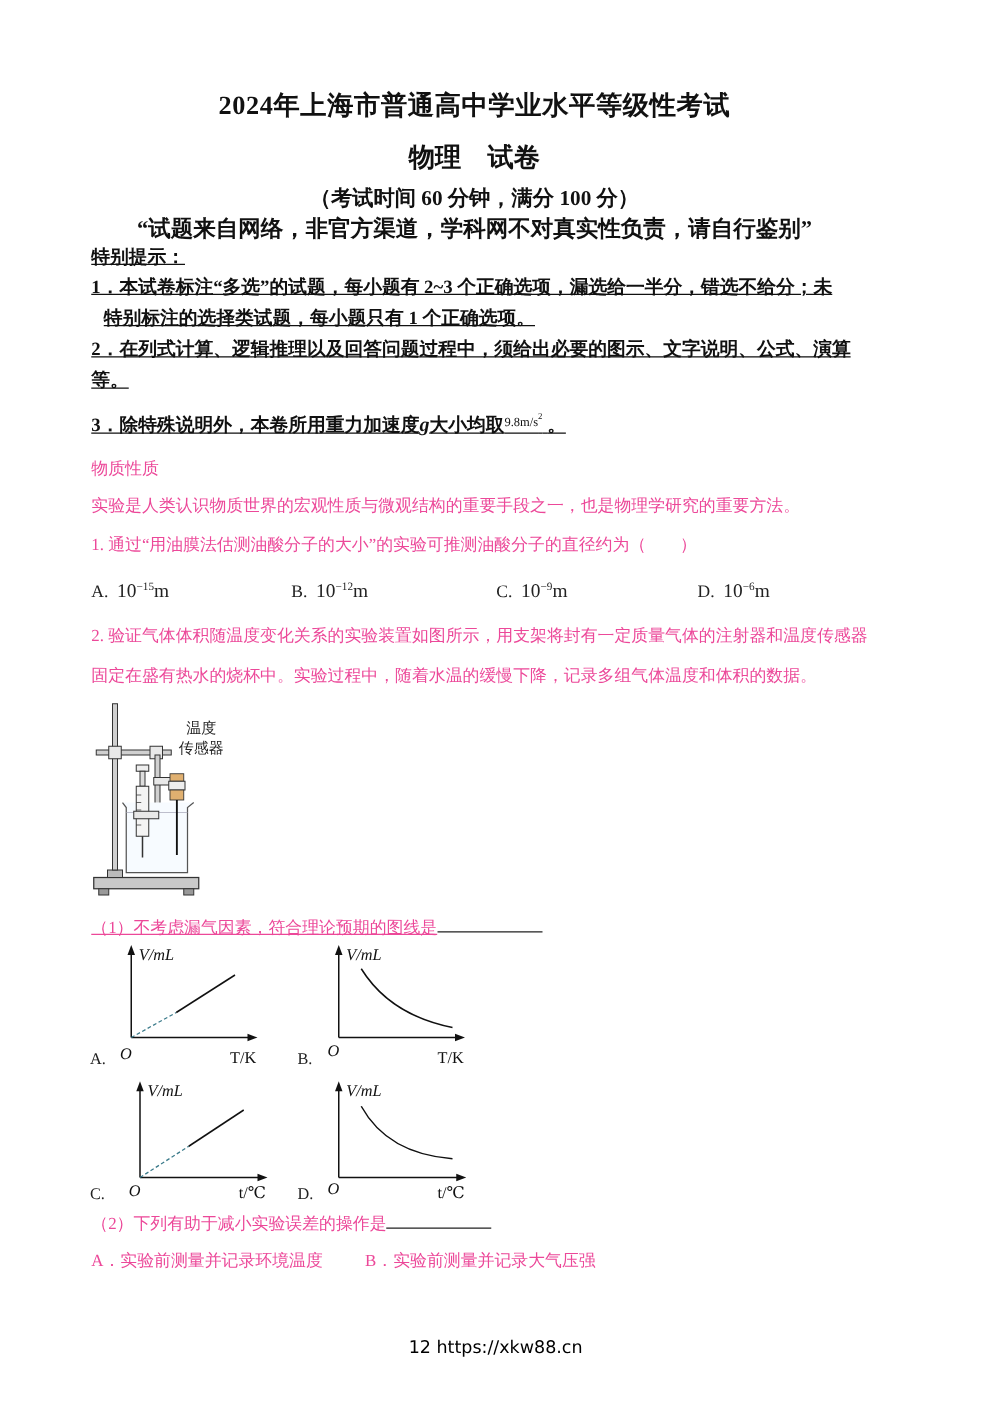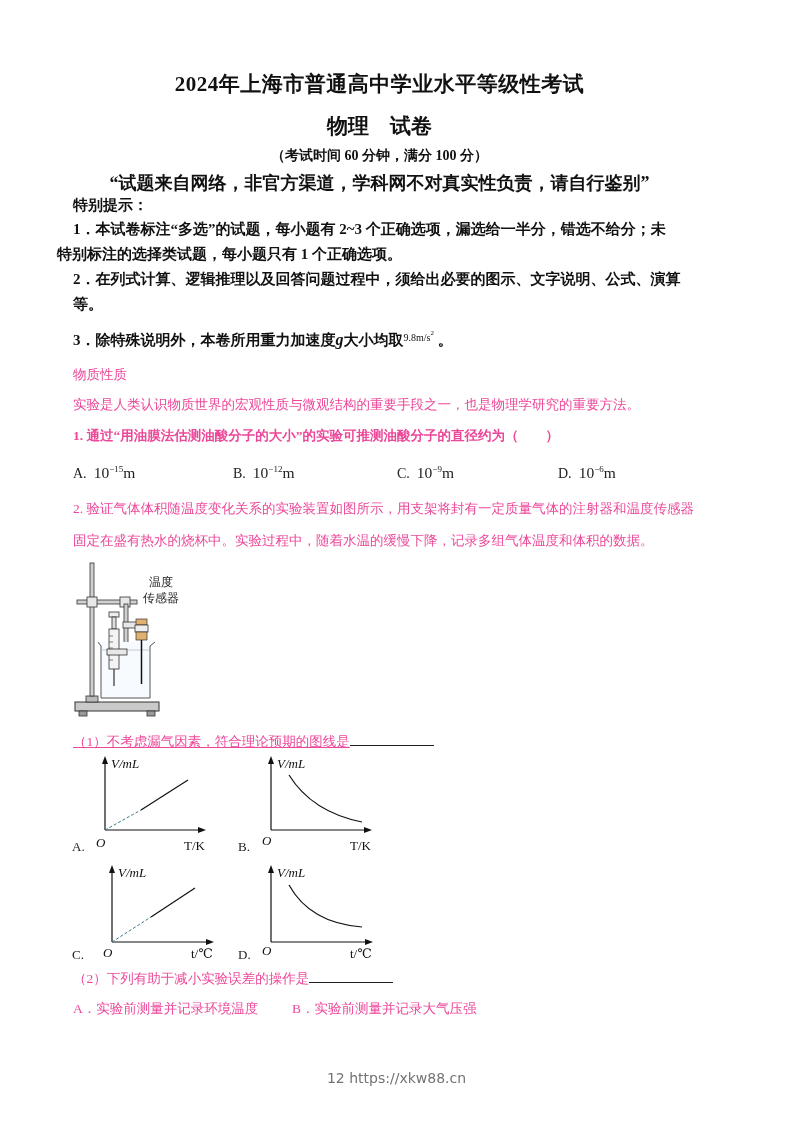--- a/index.html
+++ b/index.html
@@ -1,52 +1,52 @@
 <!DOCTYPE html>
 <html><head>
 <meta charset="utf-8">
 <style>
   html, body { margin:0; padding:0; background:#ffffff; }
   body { width:793px; height:1122px; position:relative; overflow:hidden; color:#111; font-family:"Liberation Serif","DejaVu Serif",serif; }
   .abs { position:absolute; white-space:nowrap; }
   .title { left:0; width:759px; text-align:center; font-weight:bold; }
   .t1 { top:70px; font-size:21px; letter-spacing:0.5px; }
   .t2 { top:112px; font-size:21px; }
-  .t3 { top:147px; font-size:14px; }
+  .t3 { top:147px; font-size:17px; }
   .t4 { top:171px; font-size:18px; }
-  .bold { font-weight:bold; font-size:15px; }
+  .bold { font-weight:bold; font-size:15px;text-decoration:underline; }
   .norm { font-size:13.5px; color:#ec4899; }
   .sup { font-size:9px; vertical-align:super; }
   .opt { font-size:14px; color:#222; }
   .opt .big { font-size:15.5px; }
   .blank { display:inline-block; width:84px; border-bottom:1px solid #222; height:12px; vertical-align:baseline; }
-  .footer { top:1070px; left:0; width:793px; text-align:center; font-family:"DejaVu Sans","Liberation Sans",sans-serif; font-size:14px; color:#737373; }
+  .footer { top:1070px; left:0; width:793px; text-align:center; font-family:"DejaVu Sans","Liberation Sans",sans-serif; font-size:14px; color:#000000; }
   svg text { font-family:"Liberation Serif","DejaVu Serif",serif; }
 </style>
 </head>
 <body>
 
 <div class="abs title t1">2024年上海市普通高中学业水平等级性考试</div>
 <div class="abs title t2">物理　试卷</div>
 <div class="abs title t3">（考试时间 60 分钟，满分 100 分）</div>
 <div class="abs title t4">“试题来自网络，非官方渠道，学科网不对真实性负责，请自行鉴别”</div>
 
 <div class="abs bold" style="left:73px; top:196px;">特别提示：</div>
 <div class="abs bold" style="left:73px; top:220px;">1．本试卷标注“多选”的试题，每小题有 2~3 个正确选项，漏选给一半分，错选不给分；未</div>
-<div class="abs bold" style="left:57px; top:245px;">特别标注的选择类试题，每小题只有 1 个正确选项。</div>
+<div class="abs bold" style="left:83px; top:245px;">特别标注的选择类试题，每小题只有 1 个正确选项。</div>
 <div class="abs bold" style="left:73px; top:270px;">2．在列式计算、逻辑推理以及回答问题过程中，须给出必要的图示、文字说明、公式、演算</div>
 <div class="abs bold" style="left:73px; top:295px;">等。</div>
 <div class="abs bold" style="left:73px; top:329px;">
   <span>3．除特殊说明外，本卷所用重力加速度</span><i style="font-size:16px;">g</i><span>大小均取</span><span style="font-weight:normal; font-size:10px; vertical-align:4px;">9.8m/s</span><span class="sup" style="font-weight:normal; font-size:7px; vertical-align:10px;">2</span> <span>。</span>
 </div>
 
 <div class="abs norm" style="left:73px; top:366px;">物质性质</div>
 <div class="abs norm" style="left:73px; top:396px;">实验是人类认识物质世界的宏观性质与微观结构的重要手段之一，也是物理学研究的重要方法。</div>
 
-<div class="abs norm" style="left:73px; top:427px;font-weight:bold;">1. 通过“用油膜法估测油酸分子的大小”的实验可推测油酸分子的直径约为（　　）</div>
+<div class="abs norm" style="left:73px; top:427px;">1. 通过“用油膜法估测油酸分子的大小”的实验可推测油酸分子的直径约为（　　）</div>
 <div class="abs opt" style="left:73px; top:464px;">
   <span>A.</span>&nbsp;&nbsp;<span class="big">10</span><span class="sup">−15</span><span class="big">m</span>
 </div>
 <div class="abs opt" style="left:233px; top:464px;">
   <span>B.</span>&nbsp;&nbsp;<span class="big">10</span><span class="sup">−12</span><span class="big">m</span>
 </div>
 <div class="abs opt" style="left:397px; top:464px;">
   <span>C.</span>&nbsp;&nbsp;<span class="big">10</span><span class="sup">−9</span><span class="big">m</span>
 </div>
 <div class="abs opt" style="left:558px; top:464px;">

